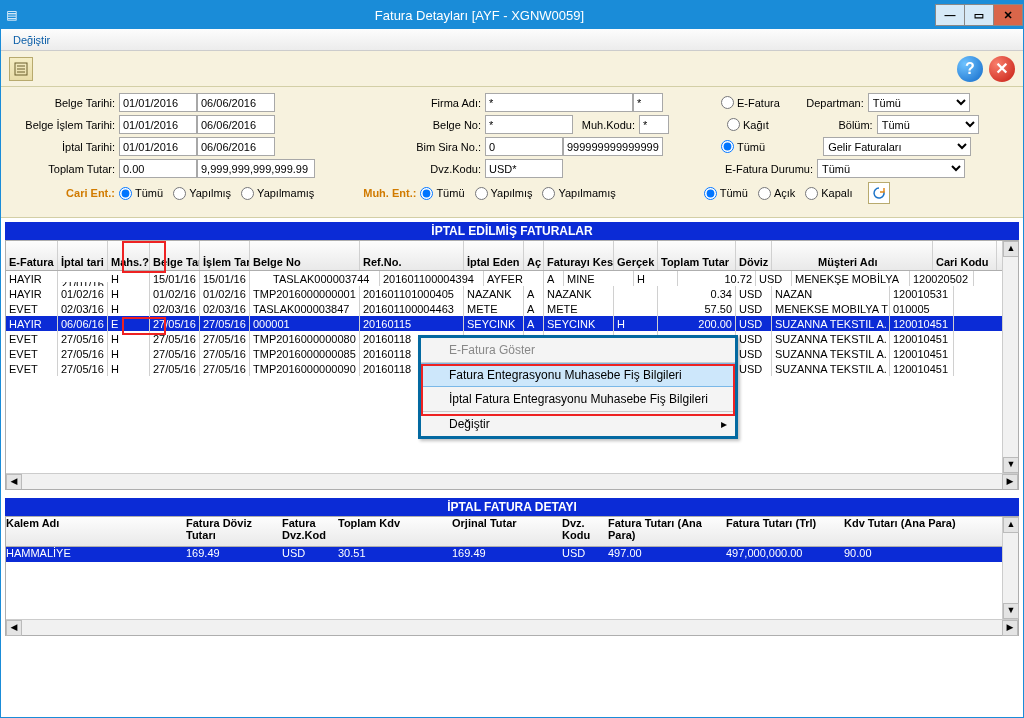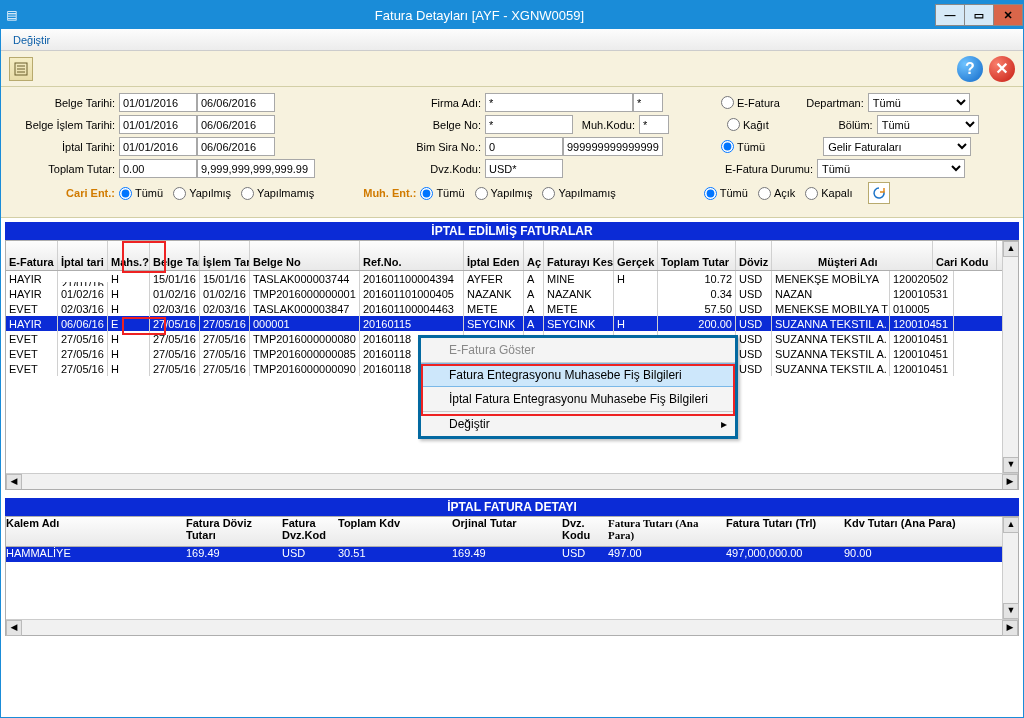--- a/index.html
+++ b/index.html
@@ -227,21 +227,21 @@
           <div class="gc" style="width: 118px; margin-left: 43px;">Müşteri Adı</div>
           <div class="gc" style="width: 64px;">Cari Kodu</div>
         </div>
       <div id="g1body">
           <div class="grow">
             <div class="gc" style="width: 52px;">HAYIR</div>
             <div class="gc" style="width: 50px; margin-top: 11px;">21/01/16</div>
             <div class="gc" style="width: 42px;">H</div>
             <div class="gc" style="width: 50px;">15/01/16</div>
             <div class="gc" style="width: 50px;">15/01/16</div>
-            <div class="gc" style="width: 110px;">TASLAK000003744</div>
+            <div class="gc" style="width: 110px; margin-left: 20px;">TASLAK000003744</div>
             <div class="gc" style="width: 104px;">201601100004394</div>
             <div class="gc" style="width: 60px;">AYFER</div>
             <div class="gc" style="width: 20px;">A</div>
             <div class="gc" style="width: 70px;">MINE</div>
             <div class="gc" style="width: 44px;">H</div>
             <div class="gc r" style="width: 78px;">10.72</div>
             <div class="gc" style="width: 36px;">USD</div>
             <div class="gc" style="width: 118px;">MENEKŞE MOBİLYA</div>
             <div class="gc" style="width: 64px;">120020502</div>
           </div>
@@ -375,21 +375,21 @@
   <div class="grid-wrap">
     <div class="grid-title">İPTAL FATURA DETAYI</div>
     <div class="grid2">
       <div class="g2hdr" id="g2hdr">
           <div class="gc" style="width: 180px;">Kalem Adı</div>
           <div class="gc r" style="width: 96px;">Fatura Döviz Tutarı</div>
           <div class="gc" style="width: 56px;">Fatura Dvz.Kod</div>
           <div class="gc r" style="width: 114px;">Toplam Kdv</div>
           <div class="gc r" style="width: 110px;">Orjinal Tutar</div>
           <div class="gc" style="width: 46px;">Dvz. Kodu</div>
-          <div class="gc r" style="width: 118px; font-family: Liberation Serif, serif;">Fatura Tutarı (Ana Para)</div>
+          <div class="gc r" style="width: 118px;">Fatura Tutarı (Ana Para)</div>
           <div class="gc r" style="width: 118px;">Fatura Tutarı (Trl)</div>
           <div class="gc r" style="width: 130px;">Kdv Tutarı (Ana Para)</div>
         </div>
       <div class="g2row" id="g2row">
           <div class="gc" style="width: 180px;">HAMMALİYE</div>
           <div class="gc r" style="width: 96px;">169.49</div>
           <div class="gc" style="width: 56px;">USD</div>
           <div class="gc r" style="width: 114px;">30.51</div>
           <div class="gc r" style="width: 110px;">169.49</div>
           <div class="gc" style="width: 46px;">USD</div>

